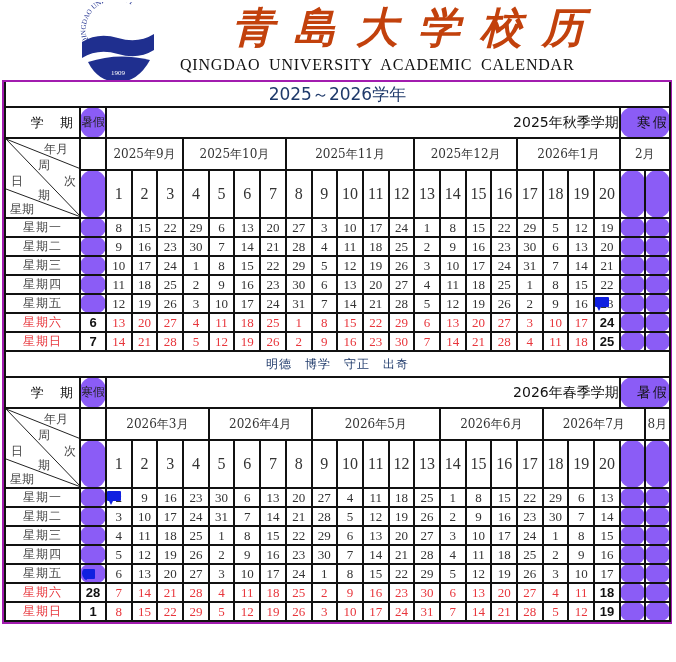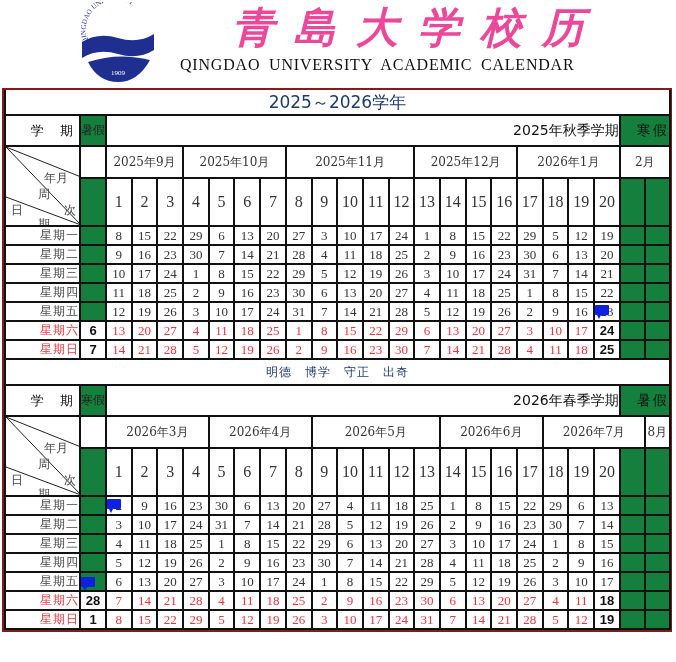--- a/index.html
+++ b/index.html
@@ -1,40 +1,40 @@
 <!DOCTYPE html>
 <html><head>
 <meta charset="utf-8">
 <style>
   html, body { margin: 0; padding: 0; background: #ffffff; }
   body { width: 676px; height: 662px; position: relative; overflow: hidden; font-family: "DejaVu Serif", serif; }
   .header { position: absolute; left: 0; top: 0; width: 676px; height: 88px; }
   .logo { position: absolute; left: 78px; top: 2px; width: 80px; height: 82px; }
-  .title-cn { position: absolute; left: 232px; top: 2px; font-family: "DejaVu Serif", serif; font-size: 42px; font-weight: bold; color: #ec4899; letter-spacing: 20px; font-style: italic; line-height: 52px; }
+  .title-cn { position: absolute; left: 232px; top: 2px; font-family: "DejaVu Serif", serif; font-size: 42px; font-weight: bold; color: #c2410c; letter-spacing: 20px; font-style: italic; line-height: 52px; }
   .title-en { position: absolute; left: 180px; top: 56px; font-family: "Liberation Serif", serif; font-size: 16px; color: #111; letter-spacing: 0.8px; word-spacing: 4px; }
-  .cal { position: absolute; left: 2px; top: 88px; width: 670px; border: 2px solid #7f1d1d; box-sizing: border-box; }
+  .cal { position: absolute; left: 2px; top: 80px; width: 670px; border: 2px solid #a21caf; box-sizing: border-box; }
   table { border-collapse: collapse; table-layout: fixed; width: 100%; }
   td { border: 2px solid #111; padding: 0; text-align: center; vertical-align: middle; font-family: "Liberation Serif", serif; font-size: 14px; color: #333; overflow: hidden; white-space: nowrap; }
   .title-row td { height: 24px; font-family: "DejaVu Sans", sans-serif; font-size: 17px; color: #1f3a6b; border-top: none; }
   .motto-row td { height: 24px; font-family: "DejaVu Sans", sans-serif; font-size: 12px; color: #1f3a6b; letter-spacing: 1px; }
   .sem-row td { height: 29px; font-family: "DejaVu Sans", sans-serif; font-size: 14px; color: #111; text-align: right; }
   .sem-label { letter-spacing: 6px; font-size: 13px !important; }
-  .yellow { background: #15803d; }
+  .yellow { background: #8b5cf6; border-radius: 13px; }
   .vac-tall { font-size: 12px !important; line-height: 13px; white-space: normal; color: #222 !important; }
   .vac-wide { font-size: 14px !important; letter-spacing: 2px; }
   .month-row td { height: 30px; font-family: "DejaVu Serif", serif; font-size: 12px; color: #333; }
   .week-row td { height: 46px; font-size: 16px; color: #333; }
   .day-row td { height: 17px; font-size: 13px; }
-  .day-label { font-family: Liberation Serif, serif; font-size: 12px !important; color: #444 !important; letter-spacing: 1px; text-align: right; }
+  .day-label { font-family: Liberation Serif, serif; font-size: 12px !important; color: #444 !important; letter-spacing: 1px; }
   .weekend td { color: #e8363c; }
   .weekend .day-label { color: #e8363c !important; }
   .bold-dark { color: #111 !important; font-weight: bold; font-family: "Liberation Sans", sans-serif !important; }
   .corner { position: relative; }
   .corner svg { position: absolute; left: 0; top: 0; }
-  .corner span { position: absolute; font-family: "DejaVu Serif", serif; font-size: 12px; color: #444; margin-top: 21px; }
+  .corner span { position: absolute; font-family: "DejaVu Serif", serif; font-size: 12px; color: #444; }
   .marker { position: absolute; width: 14px; height: 10px; background: #1020e0; border-radius: 1px; }
   .marker::after { content: ""; position: absolute; left: 2px; bottom: -4px; width: 0; height: 0; border-left: 2px solid transparent; border-right: 2px solid transparent; border-top: 4px solid #1020e0; }
   .rel { position: relative; }
 </style>
 </head>
 <body>
 
 <div class="header">
   <svg class="logo" viewBox="0 0 80 82" width="80" height="82">
     <circle cx="40" cy="42" r="38" fill="#ffffff"></circle>

